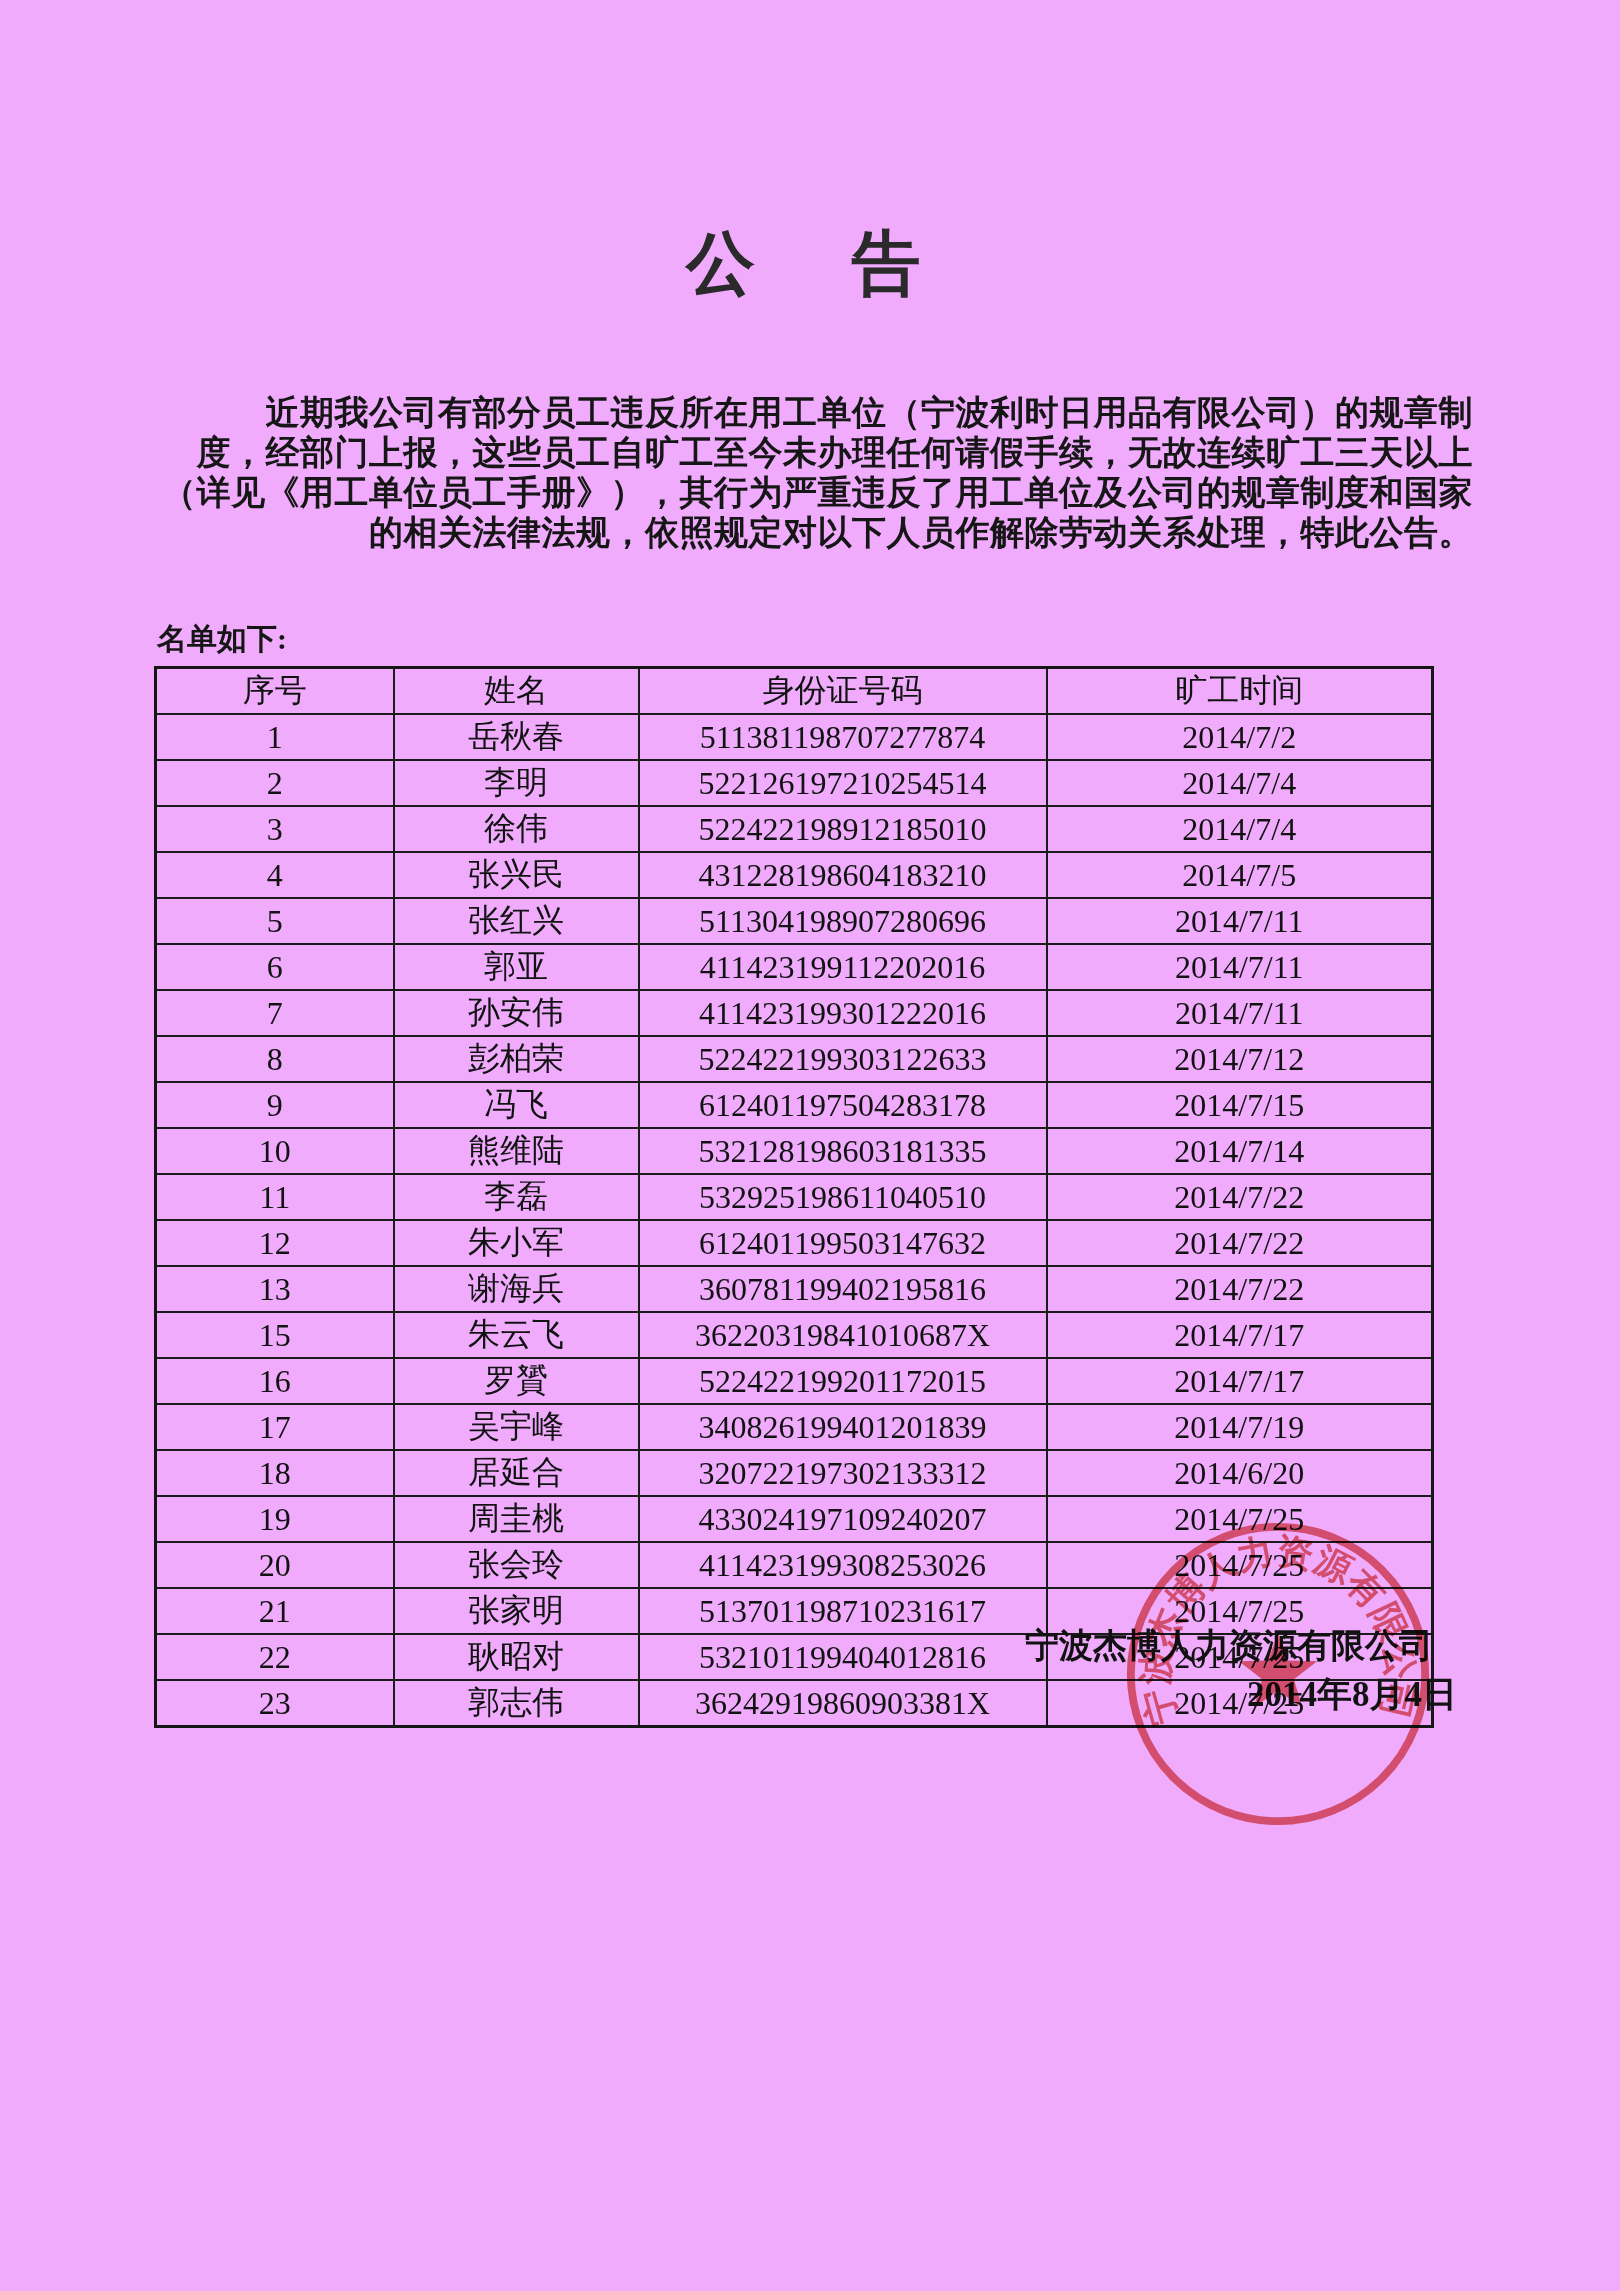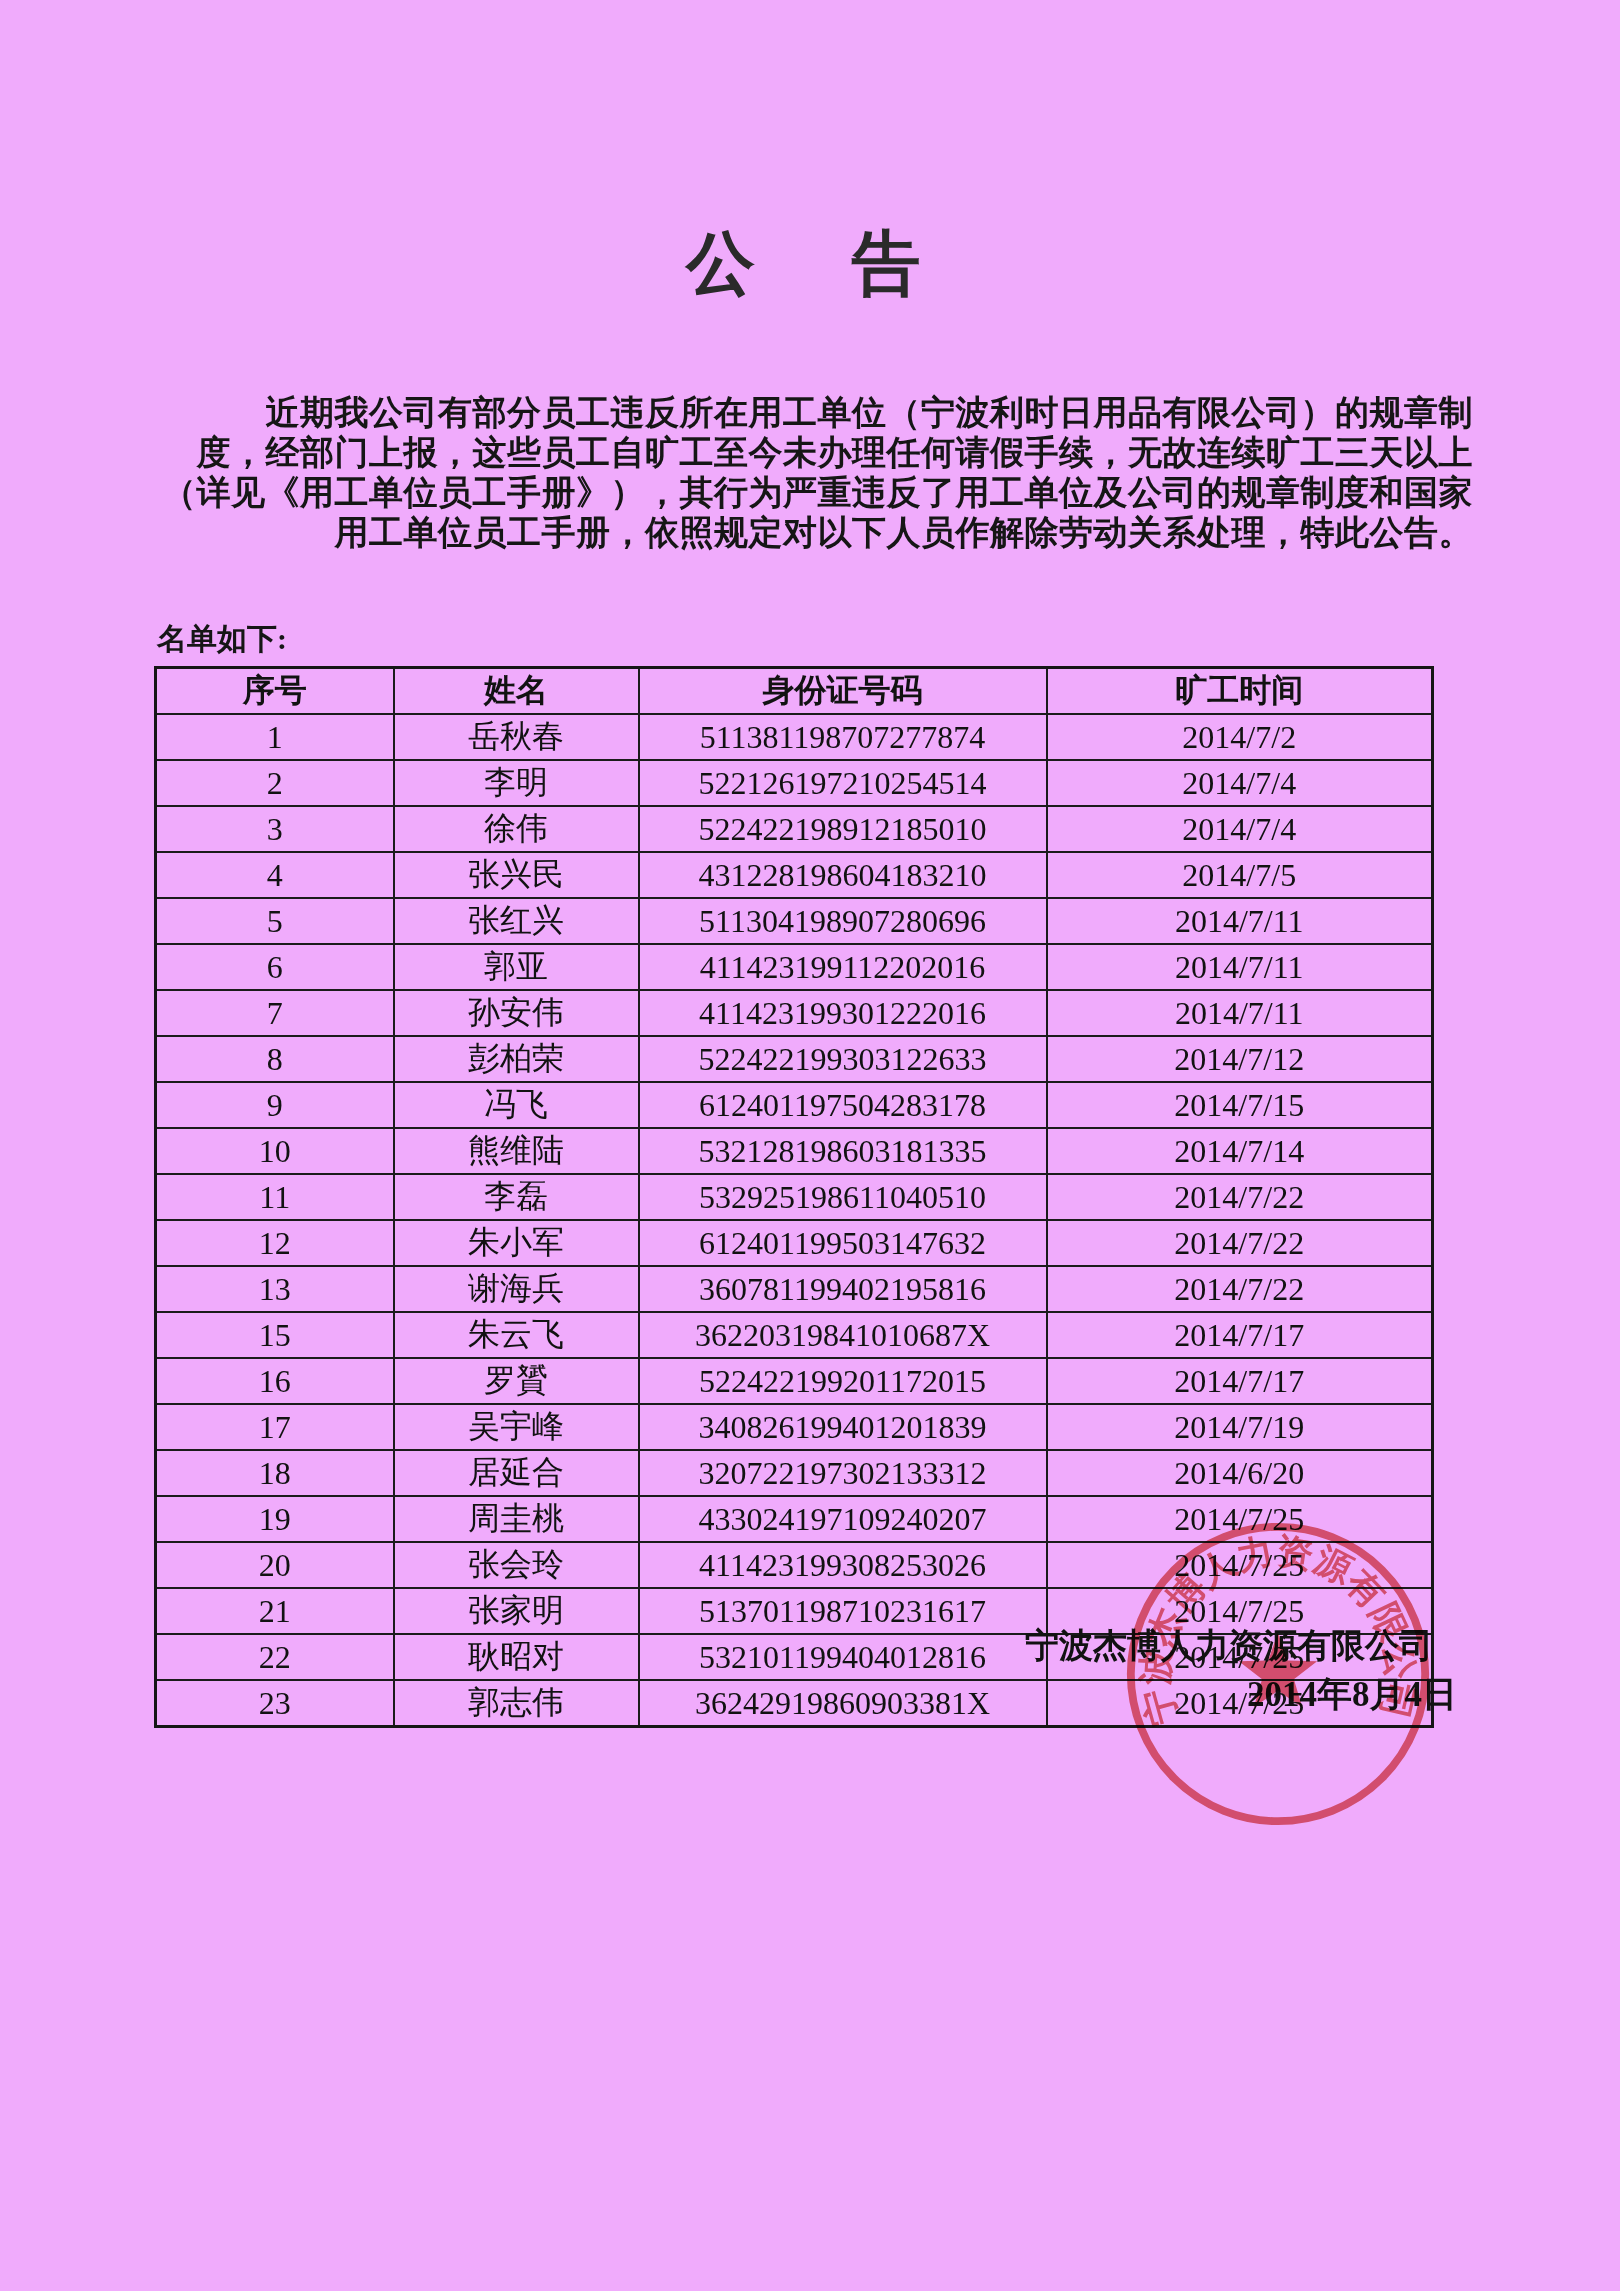--- a/index.html
+++ b/index.html
@@ -27,21 +27,21 @@
   }
   table.roster {
     position:absolute; left:154px; top:666px; width:1277px;
     border-collapse:collapse; table-layout:fixed;
     border:3.9px solid #161616;
   }
   table.roster th, table.roster td {
     border:2.9px solid #1b1b1b; text-align:center; vertical-align:middle;
     font-size:32px; color:#121212; overflow:hidden; white-space:nowrap;
   }
-  table.roster th { height:44px; font-weight:700;margin-top:15px; }
+  table.roster th { height:44px; font-weight:400;margin-top:15px; }
   table.roster td { height:39px; font-weight:500; }
   .footer-company {
     position:absolute; left:588px; top:1623px; width:845px;
     text-align:right; font-size:34px; font-weight:700; color:#121212;
     white-space:nowrap;
   }
   .footer-date {
     position:absolute; left:612px; top:1671px; width:845px;
     text-align:right; font-size:35px; font-weight:700; color:#121212;
     white-space:nowrap;
@@ -55,21 +55,21 @@
 <body>
 
 <div class="page">
 
   <div class="title">公　告</div>
 
   <div class="para">
     <div class="pline indent">近期我公司有部分员工违反所在用工单位（宁波利时日用品有限公司）的规章制</div>
     <div class="pline">度，经部门上报，这些员工自旷工至今未办理任何请假手续，无故连续旷工三天以上</div>
     <div class="pline">（详见《用工单位员工手册》），其行为严重违反了用工单位及公司的规章制度和国家</div>
-    <div class="pline">用工单位员工手册，依照规定对以下人员作解除劳动关系处理，特此公告。</div>
+    <div class="pline">的相关法律法规，依照规定对以下人员作解除劳动关系处理，特此公告。</div>
   </div>
 
   <div class="list-label">名单如下:</div>
 
   <table class="roster">
     <colgroup>
       <col style="width:238px">
       <col style="width:245px">
       <col style="width:408px">
       <col style="width:386px">

